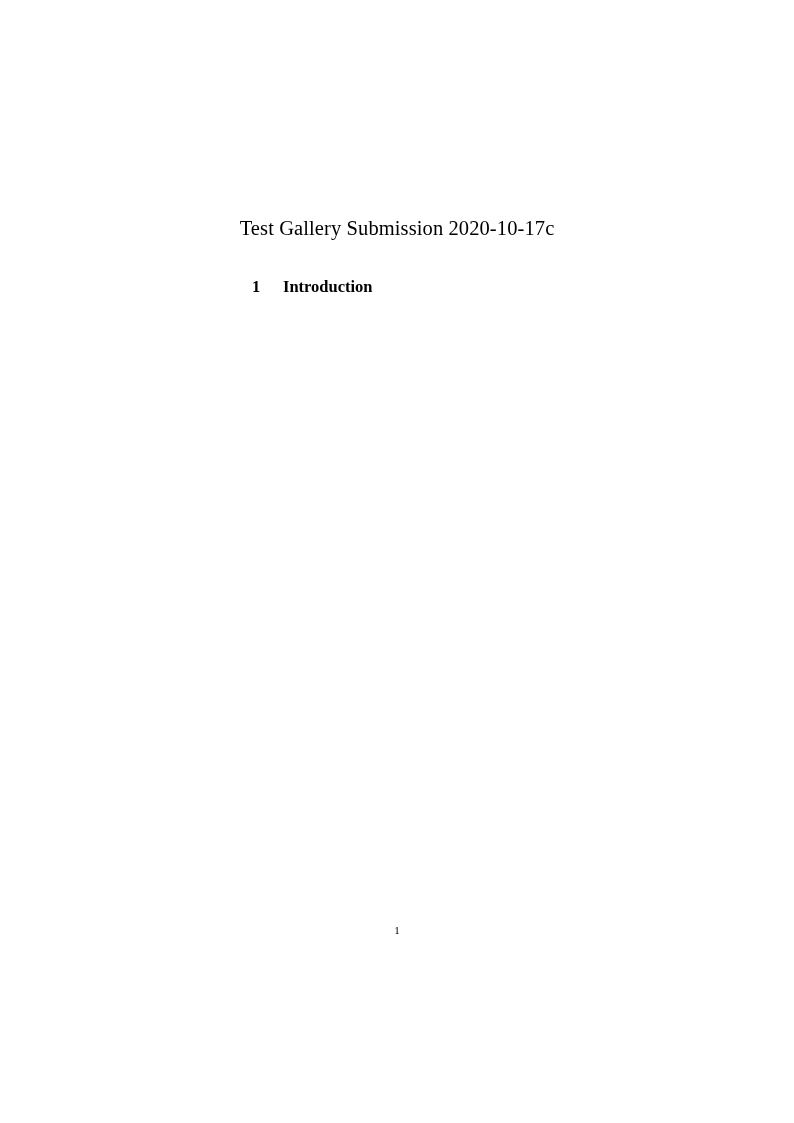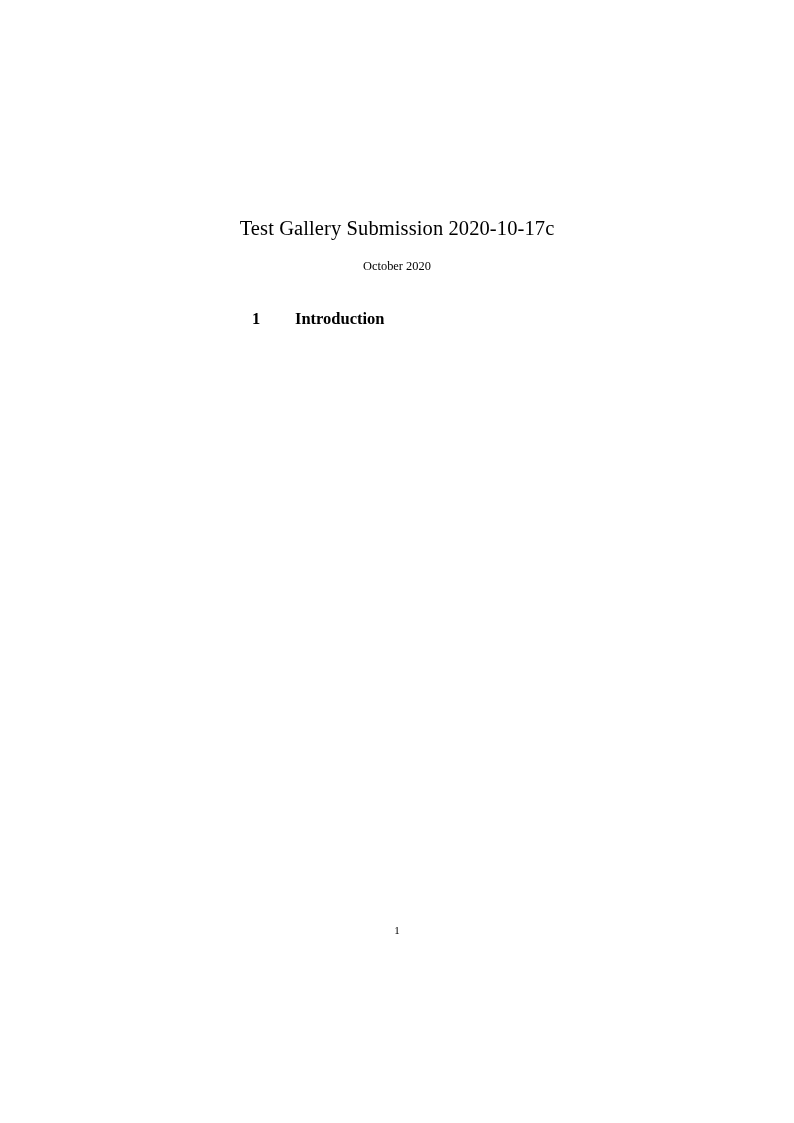--- a/index.html
+++ b/index.html
@@ -57,21 +57,20 @@
     line-height: 1.2;
     display: flex;
     align-items: baseline;
   }
   .section-number {
     display: inline-block;
     min-width: 31px;
   }
   .section-title {
     display: inline-block;
-    margin-left: 12px;
   }
   .body-text {
     padding-left: 175px;
     padding-right: 175px;
     font-size: 12.4px;
     text-align: justify;
     line-height: 1.45;
     padding-top: 10px;
   }
   .page-number {
@@ -86,21 +85,20 @@
 </style>
 </head>
 <body>
 
 <div class="page">
   <div class="content">
 
     <h1 class="doc-title">Test Gallery Submission 2020-10-17c</h1>
 
 
-    <p class="doc-date">October 2020</p>
 
     <h2 class="section-heading">
       <span class="section-number">1</span>
       <span class="section-title">Introduction</span>
     </h2>
 
     <p class="body-text"></p>
 
   </div>
 

